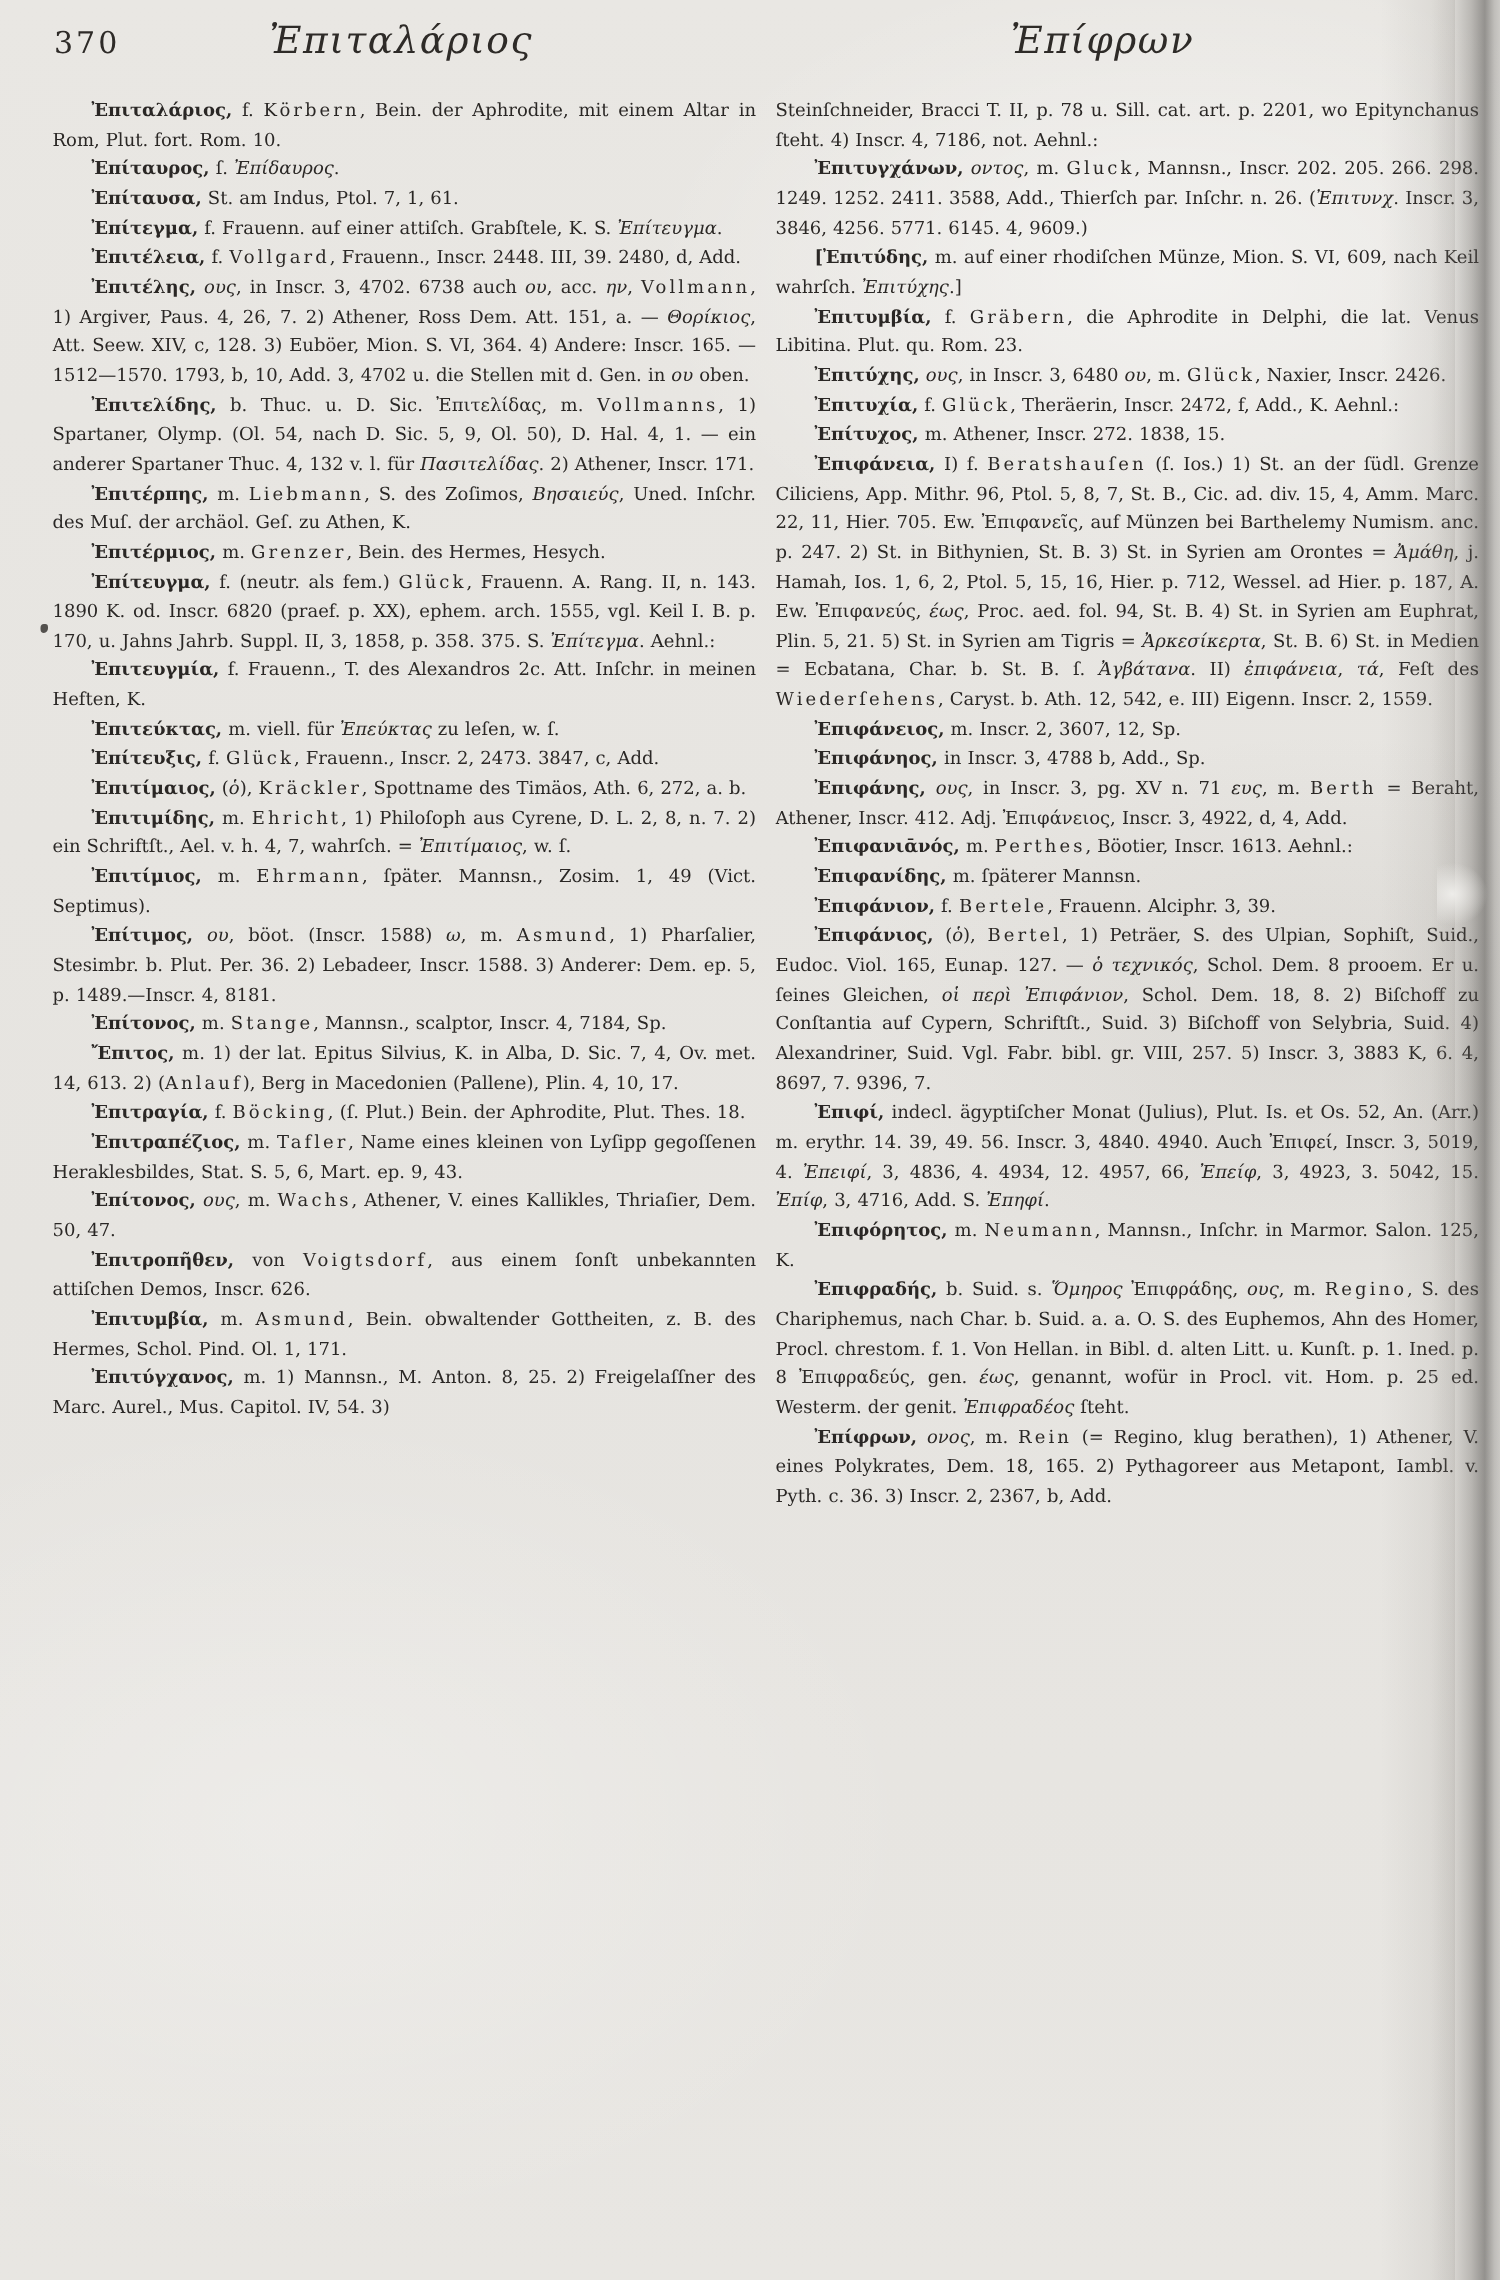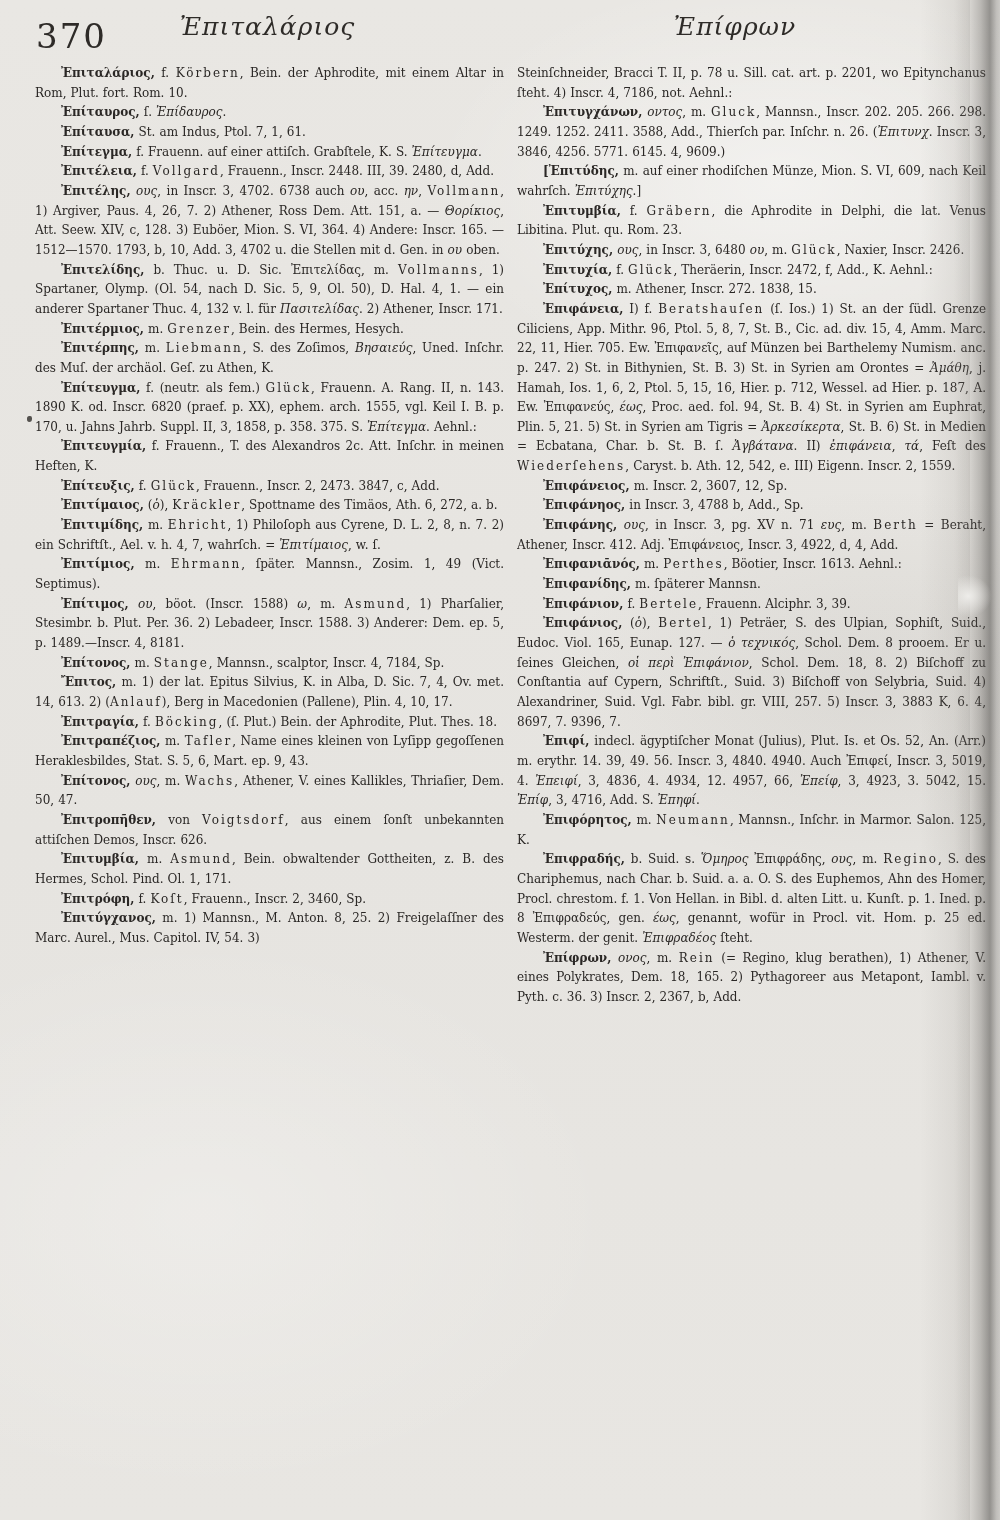--- a/index.html
+++ b/index.html
@@ -35,21 +35,21 @@
     position:absolute;right:8px;top:575px;width:34px;height:42px;
     background:radial-gradient(ellipse at 30% 50%, rgba(240,239,236,0.95), rgba(240,239,236,0) 70%);
   }
   .ink-speck{
     position:absolute;left:27px;top:416px;width:5px;height:6px;
     border-radius:50% 40% 60% 50%;background:#3a3734;opacity:.85;
   }
   .runhead{position:absolute;top:12px;left:0;right:0;height:44px;}
   .pagenum{
     position:absolute;left:36px;top:4px;
-    font-size:34px;letter-spacing:2px;color:#2e2b28;
+    font-size:20px;letter-spacing:2px;color:#2e2b28;
   }
   .rh{
     position:absolute;top:0;font-size:25px;font-style:italic;
     letter-spacing:1px;color:#2e2b28;white-space:nowrap;
   }
   .rh.left{left:35px;width:465px;text-align:center;}
   .rh.right{left:515px;width:440px;text-align:center;}
   .cols{position:absolute;top:64px;left:35px;width:952px;display:flex;gap:13px;}
   .col{width:469px;height:1442px;overflow:hidden;text-align:justify;}
   .col p.entry{
@@ -76,37 +76,37 @@
 
   <div class="cols">
     <div class="col" id="col-left">
         <p class="entry"><span class="lemma"><span>Ἐπιταλάριος</span>,</span> f. <span class="sp">Körbern</span>, Bein. der Aphrodite, mit einem Altar in Rom, Plut. fort. Rom. 10.</p>
         <p class="entry"><span class="lemma"><span>Ἐπίταυρος</span>,</span> ſ. <i class="gr">Ἐπίδαυρος</i>.</p>
         <p class="entry"><span class="lemma"><span>Ἐπίταυσα</span>,</span> St. am Indus, Ptol. 7, 1, 61.</p>
         <p class="entry"><span class="lemma"><span>Ἐπίτεγμα</span>,</span> f. Frauenn. auf einer attiſch. Grabſtele, K. S. <i class="gr">Ἐπίτευγμα</i>.</p>
         <p class="entry"><span class="lemma"><span>Ἐπιτέλεια</span>,</span> f. <span class="sp">Vollgard</span>, Frauenn., Inscr. 2448. III, 39. 2480, d, Add.</p>
         <p class="entry"><span class="lemma"><span>Ἐπιτέλης</span>,</span> <i class="gr">ους</i>, in Inscr. 3, 4702. 6738 auch <i class="gr">ου</i>, acc. <i class="gr">ην</i>, <span class="sp">Vollmann</span>, 1) Argiver, Paus. 4, 26, 7. 2) Athener, Ross Dem. Att. 151, a. — <i class="gr">Θορίκιος</i>, Att. Seew. XIV, c, 128. 3) Euböer, Mion. S. VI, 364. 4) Andere: Inscr. 165. — 1512—1570. 1793, b, 10, Add. 3, 4702 u. die Stellen mit d. Gen. in <i class="gr">ου</i> oben.</p>
         <p class="entry"><span class="lemma"><span>Ἐπιτελίδης</span>,</span> b. Thuc. u. D. Sic. <b class="grb"><i class="gr">Ἐπιτελίδας</i></b>, m. <span class="sp">Vollmanns</span>, 1) Spartaner, Olymp. (Ol. 54, nach D. Sic. 5, 9, Ol. 50), D. Hal. 4, 1. — ein anderer Spartaner Thuc. 4, 132 v. l. für <i class="gr">Πασιτελίδας</i>. 2) Athener, Inscr. 171.</p>
+        <p class="entry"><span class="lemma"><span>Ἐπιτέρπης</span>,</span> m. <span class="sp">Liebmann</span>, S. des Zoſimos, <i class="gr">Βησαιεύς</i>, Uned. Inſchr. des Muſ. der archäol. Geſ. zu Athen, K.</p>
         <p class="entry"><span class="lemma"><span>Ἐπιτέρμιος</span>,</span> m. <span class="sp">Grenzer</span>, Bein. des Hermes, Hesych.</p>
-        <p class="entry"><span class="lemma"><span>Ἐπιτέρπης</span>,</span> m. <span class="sp">Liebmann</span>, S. des Zoſimos, <i class="gr">Βησαιεύς</i>, Uned. Inſchr. des Muſ. der archäol. Geſ. zu Athen, K.</p>
         <p class="entry"><span class="lemma"><span>Ἐπίτευγμα</span>,</span> f. (neutr. als fem.) <span class="sp">Glück</span>, Frauenn. A. Rang. II, n. 143. 1890 K. od. Inscr. 6820 (praef. p. XX), ephem. arch. 1555, vgl. Keil I. B. p. 170, u. Jahns Jahrb. Suppl. II, 3, 1858, p. 358. 375. S. <i class="gr">Ἐπίτεγμα</i>. Aehnl.:</p>
         <p class="entry"><span class="lemma"><span>Ἐπιτευγμία</span>,</span> f. Frauenn., T. des Alexandros 2c. Att. Inſchr. in meinen Heften, K.</p>
+        <p class="entry"><span class="lemma"><span>Ἐπιτεύκτας</span>,</span> m. viell. für <i class="gr">Ἐπεύκτας</i> zu leſen, w. ſ.</p>
         <p class="entry"><span class="lemma"><span>Ἐπίτευξις</span>,</span> f. <span class="sp">Glück</span>, Frauenn., Inscr. 2, 2473. 3847, c, Add.</p>
         <p class="entry"><span class="lemma"><span>Ἐπιτίμαιος</span>,</span> (<i class="gr">ὁ</i>), <span class="sp">Kräckler</span>, Spottname des Timäos, Ath. 6, 272, a. b.</p>
         <p class="entry"><span class="lemma"><span>Ἐπιτιμίδης</span>,</span> m. <span class="sp">Ehricht</span>, 1) Philoſoph aus Cyrene, D. L. 2, 8, n. 7. 2) ein Schriftſt., Ael. v. h. 4, 7, wahrſch. = <i class="gr">Ἐπιτίμαιος</i>, w. ſ.</p>
         <p class="entry"><span class="lemma"><span>Ἐπιτίμιος</span>,</span> m. <span class="sp">Ehrmann</span>, ſpäter. Mannsn., Zosim. 1, 49 (Vict. Septimus).</p>
         <p class="entry"><span class="lemma"><span>Ἐπίτιμος</span>,</span> <i class="gr">ου</i>, böot. (Inscr. 1588) <i class="gr">ω</i>, m. <span class="sp">Asmund</span>, 1) Pharſalier, Stesimbr. b. Plut. Per. 36. 2) Lebadeer, Inscr. 1588. 3) Anderer: Dem. ep. 5, p. 1489.—Inscr. 4, 8181.</p>
         <p class="entry"><span class="lemma"><span>Ἐπίτονος</span>,</span> m. <span class="sp">Stange</span>, Mannsn., scalptor, Inscr. 4, 7184, Sp.</p>
         <p class="entry"><span class="lemma"><span>Ἔπιτος</span>,</span> m. 1) der lat. Epitus Silvius, K. in Alba, D. Sic. 7, 4, Ov. met. 14, 613. 2) (<span class="sp">Anlauf</span>), Berg in Macedonien (Pallene), Plin. 4, 10, 17.</p>
         <p class="entry"><span class="lemma"><span>Ἐπιτραγία</span>,</span> f. <span class="sp">Böcking</span>, (ſ. Plut.) Bein. der Aphrodite, Plut. Thes. 18.</p>
         <p class="entry"><span class="lemma"><span>Ἐπιτραπέζιος</span>,</span> m. <span class="sp">Tafler</span>, Name eines kleinen von Lyſipp gegoſſenen Heraklesbildes, Stat. S. 5, 6, Mart. ep. 9, 43.</p>
         <p class="entry"><span class="lemma"><span>Ἐπίτονος</span>,</span> <i class="gr">ους</i>, m. <span class="sp">Wachs</span>, Athener, V. eines Kallikles, Thriaſier, Dem. 50, 47.</p>
         <p class="entry"><span class="lemma"><span>Ἐπιτροπῆθεν</span>,</span> von <span class="sp">Voigtsdorf</span>, aus einem ſonſt unbekannten attiſchen Demos, Inscr. 626.</p>
         <p class="entry"><span class="lemma"><span>Ἐπιτυμβία</span>,</span> m. <span class="sp">Asmund</span>, Bein. obwaltender Gottheiten, z. B. des Hermes, Schol. Pind. Ol. 1, 171.</p>
-        <p class="entry"><span class="lemma"><span>Ἐπιτρόφη</span>,</span> f. <span class="sp">Koſt</span>, Frauenn., Inscr. 2, 3460, Sp.</p>
         <p class="entry"><span class="lemma"><span>Ἐπιτύγχανος</span>,</span> m. 1) Mannsn., M. Anton. 8, 25. 2) Freigelaſſner des Marc. Aurel., Mus. Capitol. IV, 54. 3)</p>
       </div>
     <div class="col" id="col-right">
         <p class="entry cont">Steinſchneider, Bracci T. II, p. 78 u. Sill. cat. art. p. 2201, wo Epitynchanus ſteht. 4) Inscr. 4, 7186, not. Aehnl.:</p>
         <p class="entry"><span class="lemma"><span>Ἐπιτυγχάνων</span>,</span> <i class="gr">οντος</i>, m. <span class="sp">Gluck</span>, Mannsn., Inscr. 202. 205. 266. 298. 1249. 1252. 2411. 3588, Add., Thierſch par. Inſchr. n. 26. (<i class="gr">Ἐπιτυνχ</i>. Inscr. 3, 3846, 4256. 5771. 6145. 4, 9609.)</p>
         <p class="entry"><span class="lemma">[<span>Ἐπιτύδης</span>,</span> m. auf einer rhodiſchen Münze, Mion. S. VI, 609, nach Keil wahrſch. <i class="gr">Ἐπιτύχης</i>.]</p>
         <p class="entry"><span class="lemma"><span>Ἐπιτυμβία</span>,</span> f. <span class="sp">Gräbern</span>, die Aphrodite in Delphi, die lat. Venus Libitina. Plut. qu. Rom. 23.</p>
         <p class="entry"><span class="lemma"><span>Ἐπιτύχης</span>,</span> <i class="gr">ους</i>, in Inscr. 3, 6480 <i class="gr">ου</i>, m. <span class="sp">Glück</span>, Naxier, Inscr. 2426.</p>
         <p class="entry"><span class="lemma"><span>Ἐπιτυχία</span>,</span> f. <span class="sp">Glück</span>, Theräerin, Inscr. 2472, f, Add., K. Aehnl.:</p>
         <p class="entry"><span class="lemma"><span>Ἐπίτυχος</span>,</span> m. Athener, Inscr. 272. 1838, 15.</p>

